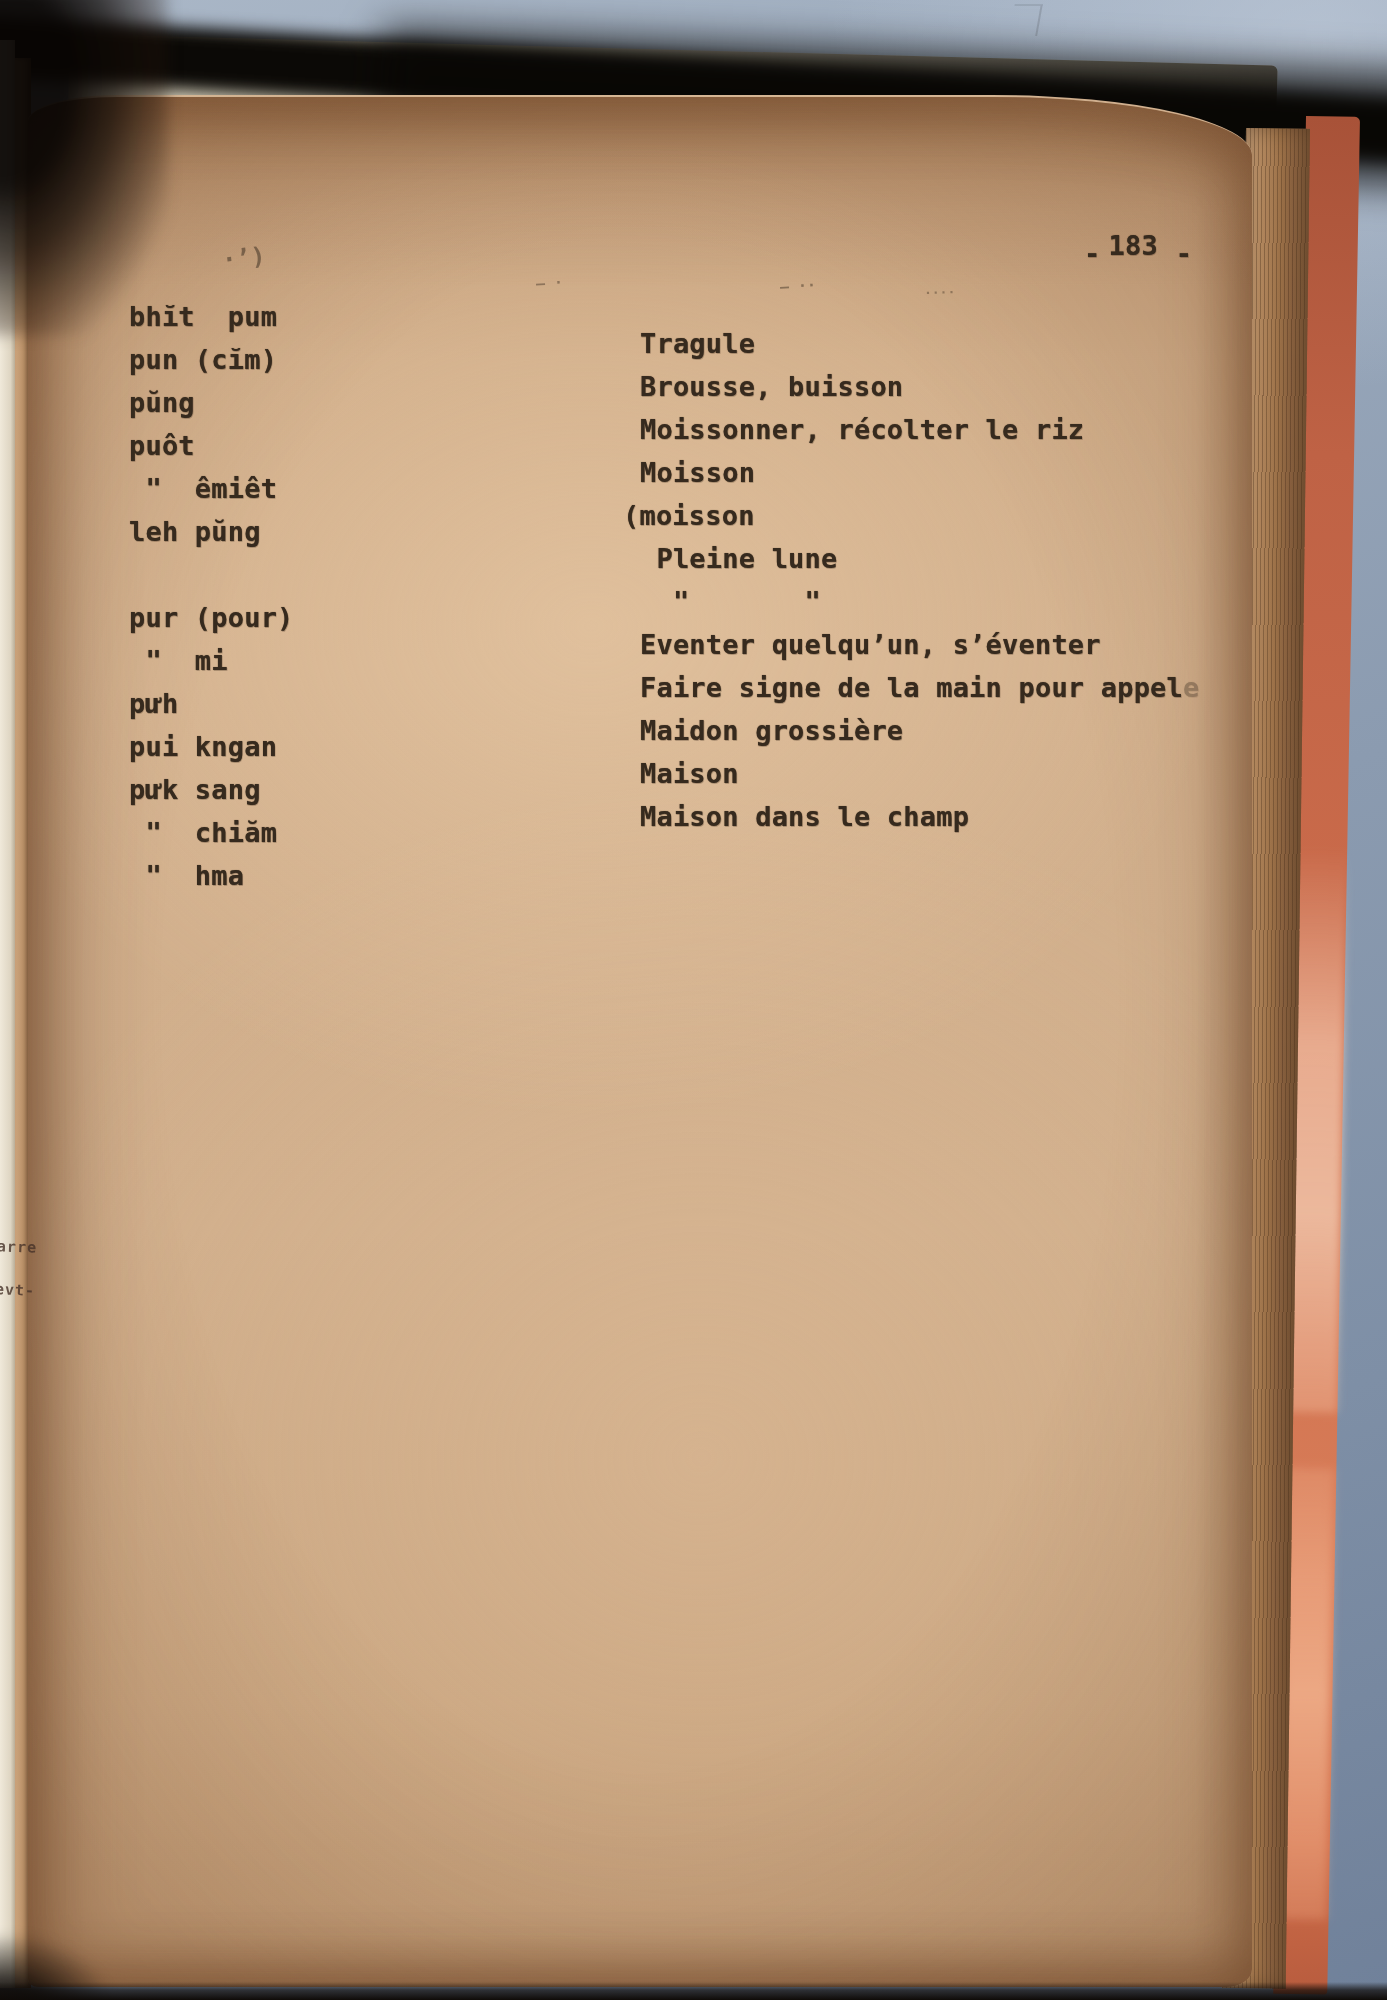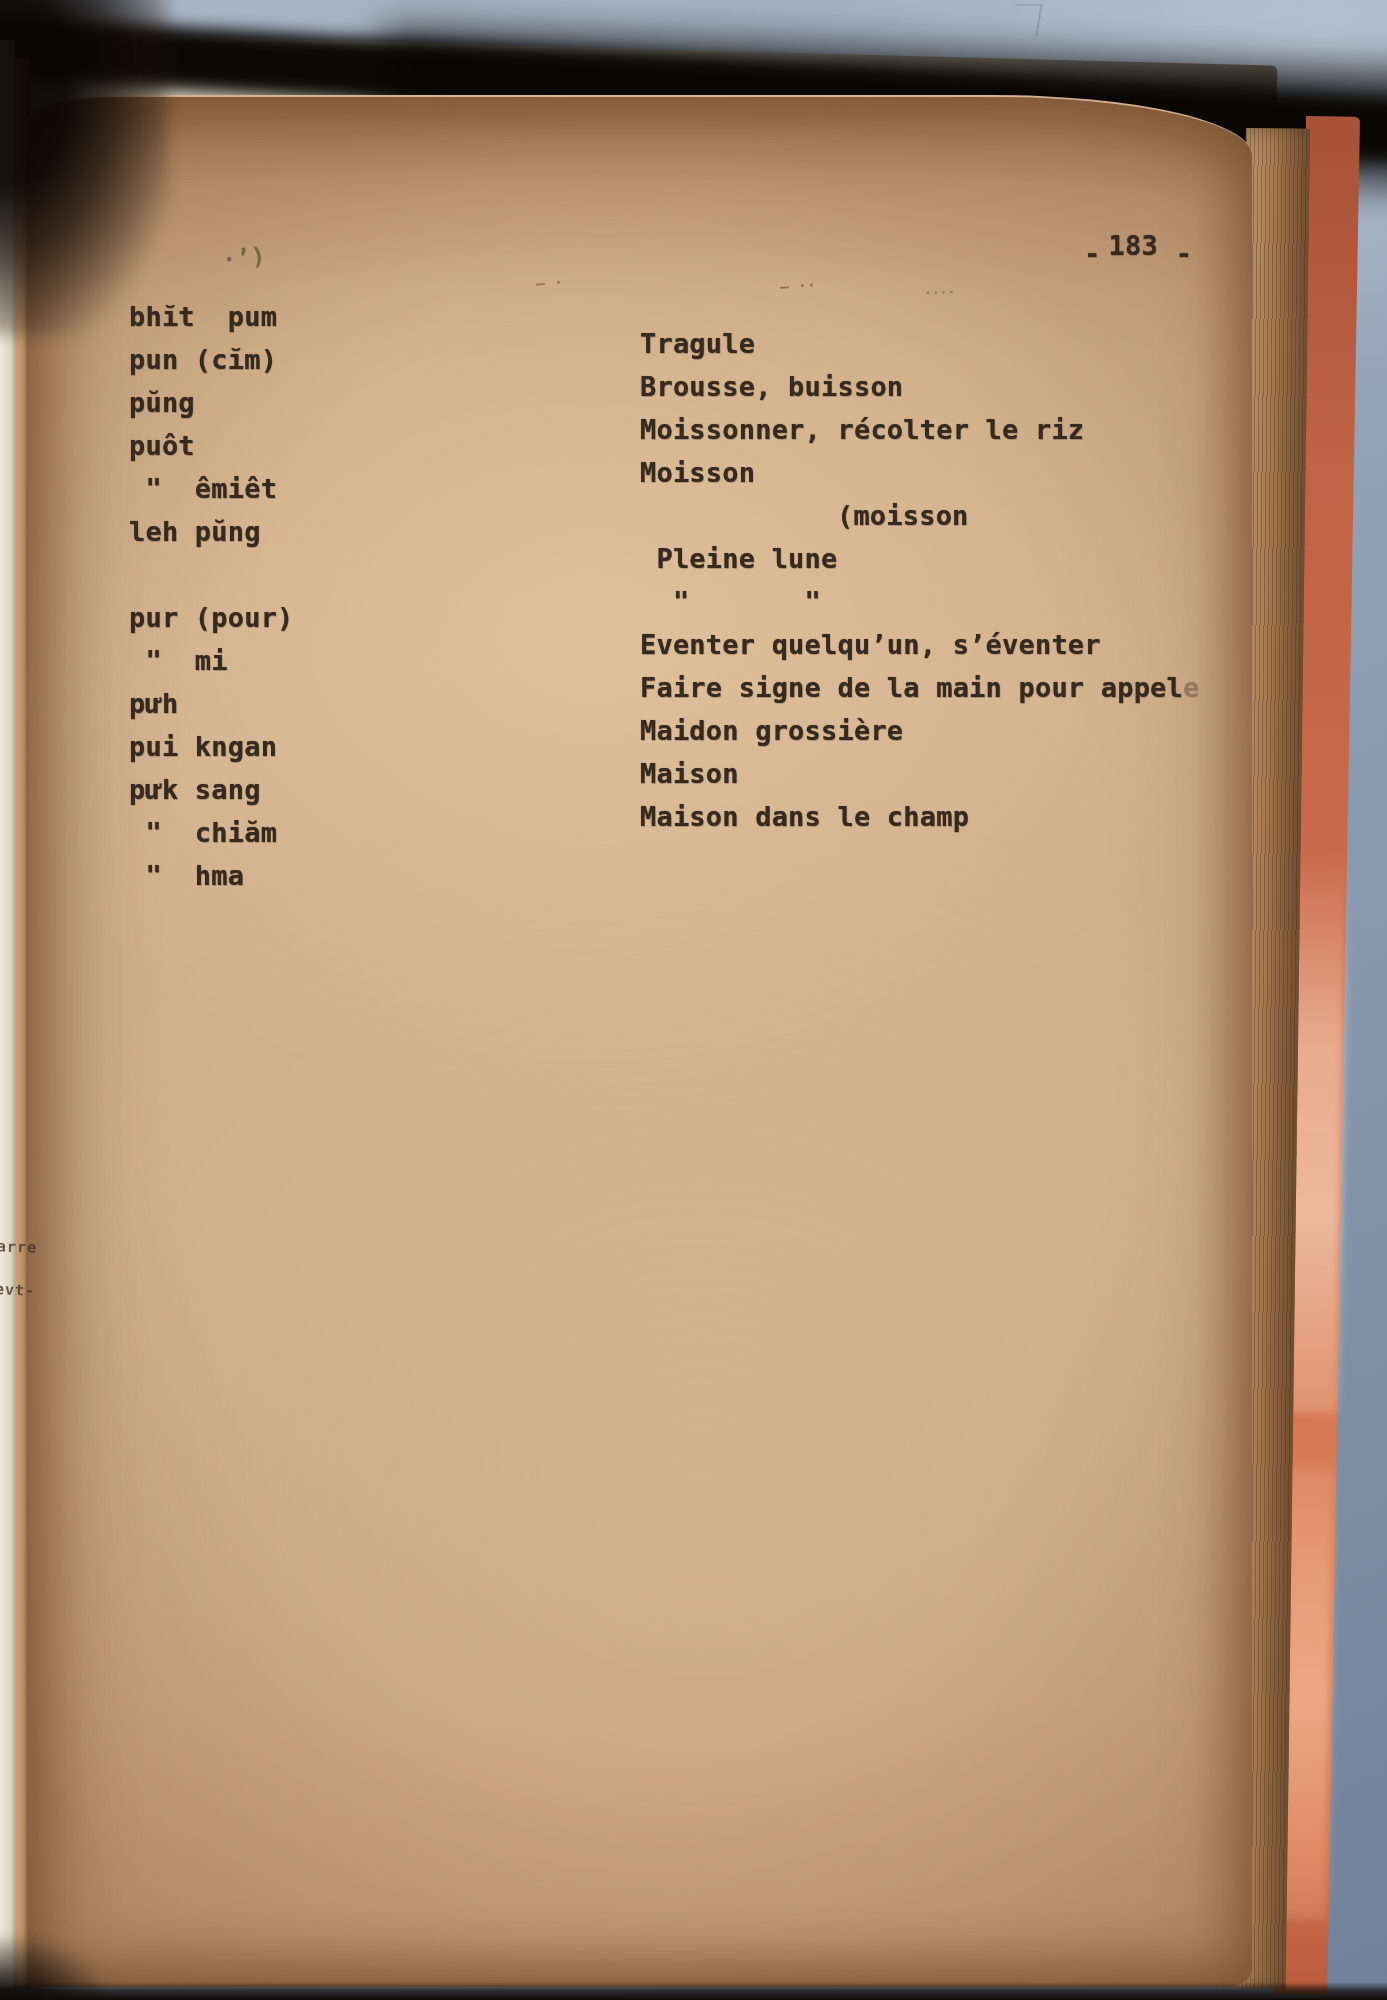--- a/index.html
+++ b/index.html
@@ -147,21 +147,21 @@
         <div class="tline"><span>pui kngan</span></div>
         <div class="tline"><span>pưk sang</span></div>
         <div class="tline"><span> "  chiăm</span></div>
         <div class="tline"><span> "  hma</span></div>
       </div>
     <div class="typed col-right">
         <div class="tline"><span>Tragule</span></div>
         <div class="tline"><span>Brousse, buisson</span></div>
         <div class="tline"><span>Moissonner, récolter le riz</span></div>
         <div class="tline"><span>Moisson</span></div>
-        <div class="tline" style="transform: translateX(-17px); text-align: center;"><span>(moisson</span></div>
+        <div class="tline" style="transform: translateX(-17px);"><span>(moisson</span></div>
         <div class="tline"><span> Pleine lune</span></div>
         <div class="tline"><span>  "       "</span></div>
         <div class="tline"><span>Eventer quelqu’un, s’éventer</span></div>
         <div class="tline"><span>Faire signe de la main pour appel</span><span class="faded">e</span></div>
         <div class="tline"><span>Maidon grossière</span></div>
         <div class="tline"><span>Maison</span></div>
         <div class="tline"><span>Maison dans le champ</span></div>
       </div>
   </div>
 

